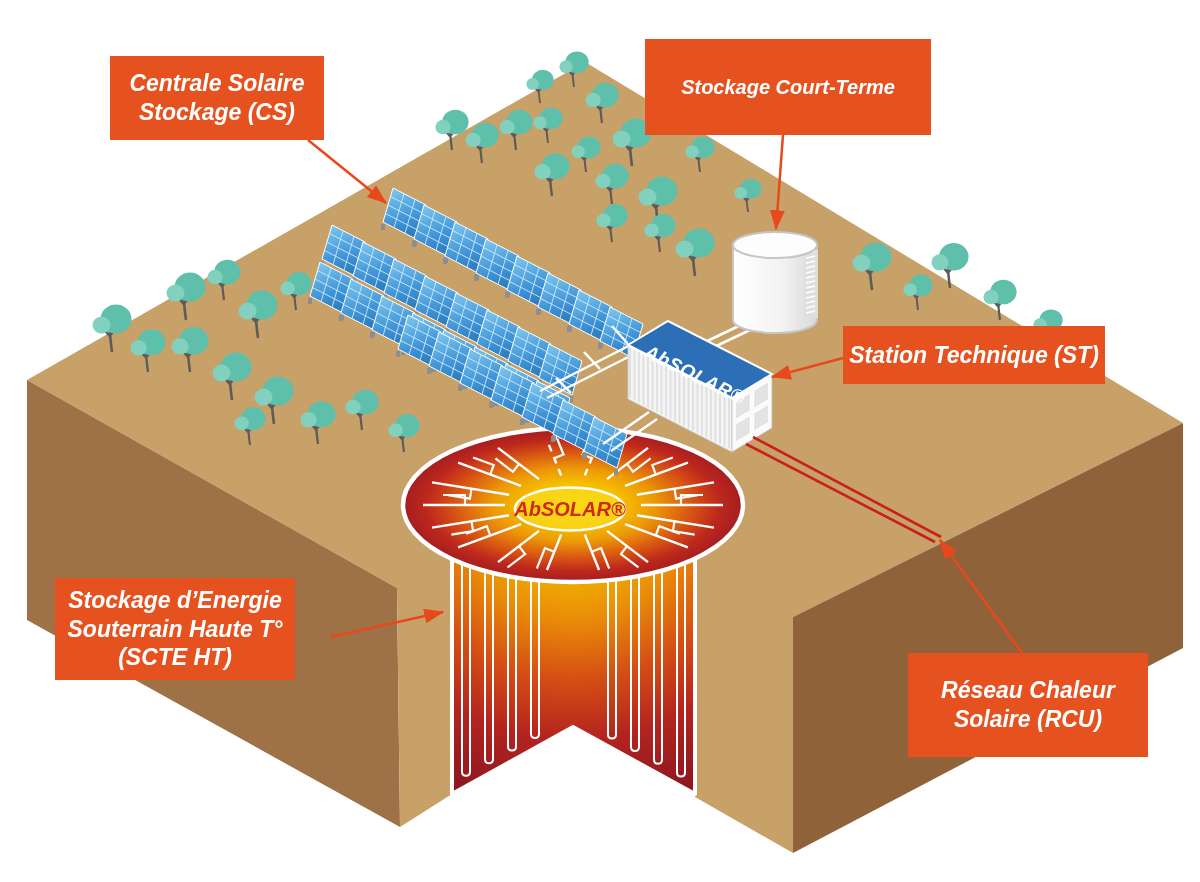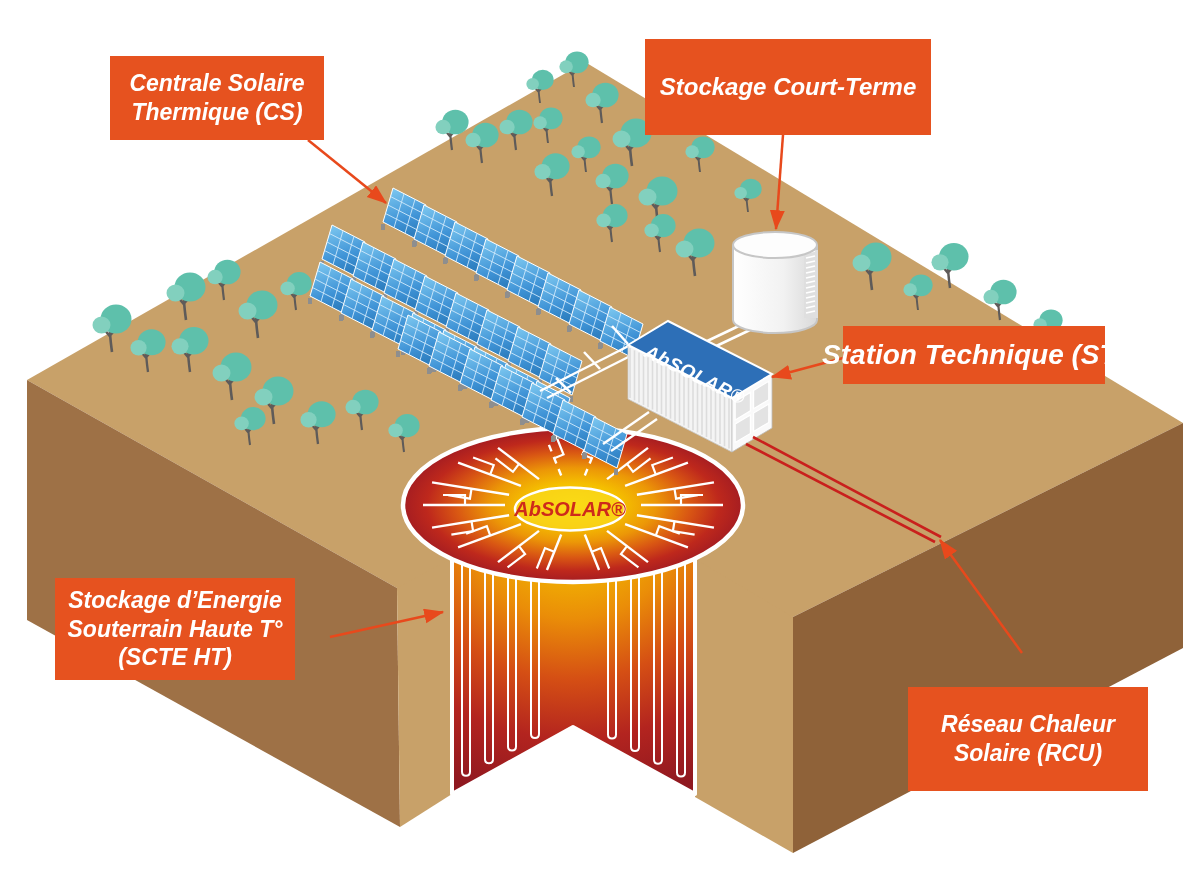--- a/index.html
+++ b/index.html
@@ -294,30 +294,30 @@
     <line x1="308" y1="140" x2="386" y2="203" marker-end="url(#ah)"></line>
     <line x1="783" y1="135" x2="776" y2="229" marker-end="url(#ah)"></line>
     <line x1="843" y1="358" x2="772" y2="377" marker-end="url(#ah)"></line>
     <line x1="330" y1="637" x2="443" y2="612" marker-end="url(#ah)"></line>
     <line x1="1022" y1="653" x2="940" y2="540" marker-end="url(#ah)"></line>
   </g>
 </svg>
 
 <div class="label" style="left:110px;top:56px;width:214px;height:84px;font-size:23px;">
   <span>Centrale Solaire</span>
-  <span>Thermique (CS)</span>
-</div>
-<div class="label" style="left:645px;top:39px;width:286px;height:96px;font-size:24px;gap:9px;">
+  <span>Stockage (CS)</span>
+</div>
+<div class="label" style="left:645px;top:39px;width:286px;height:96px;font-size:20px;gap:9px;">
   <span>Stockage Court-Terme</span>
 </div>
-<div class="label" style="left:843px;top:326px;width:262px;height:58px;font-size:28px;">
+<div class="label" style="left:843px;top:326px;width:262px;height:58px;font-size:23px;">
   <span>Station Technique (ST)</span>
 </div>
 <div class="label" style="left:55px;top:578px;width:240px;height:102px;font-size:23px;">
   <span>Stockage d’Energie</span>
   <span>Souterrain Haute T°</span>
   <span>(SCTE HT)</span>
 </div>
-<div class="label" style="left:908px;top:653px;width:240px;height:104px;font-size:23px;margin-top:34px;">
+<div class="label" style="left:908px;top:653px;width:240px;height:104px;font-size:23px;">
   <span>Réseau Chaleur</span>
   <span>Solaire (RCU)</span>
 </div>
 </div>
 
 </body></html>

